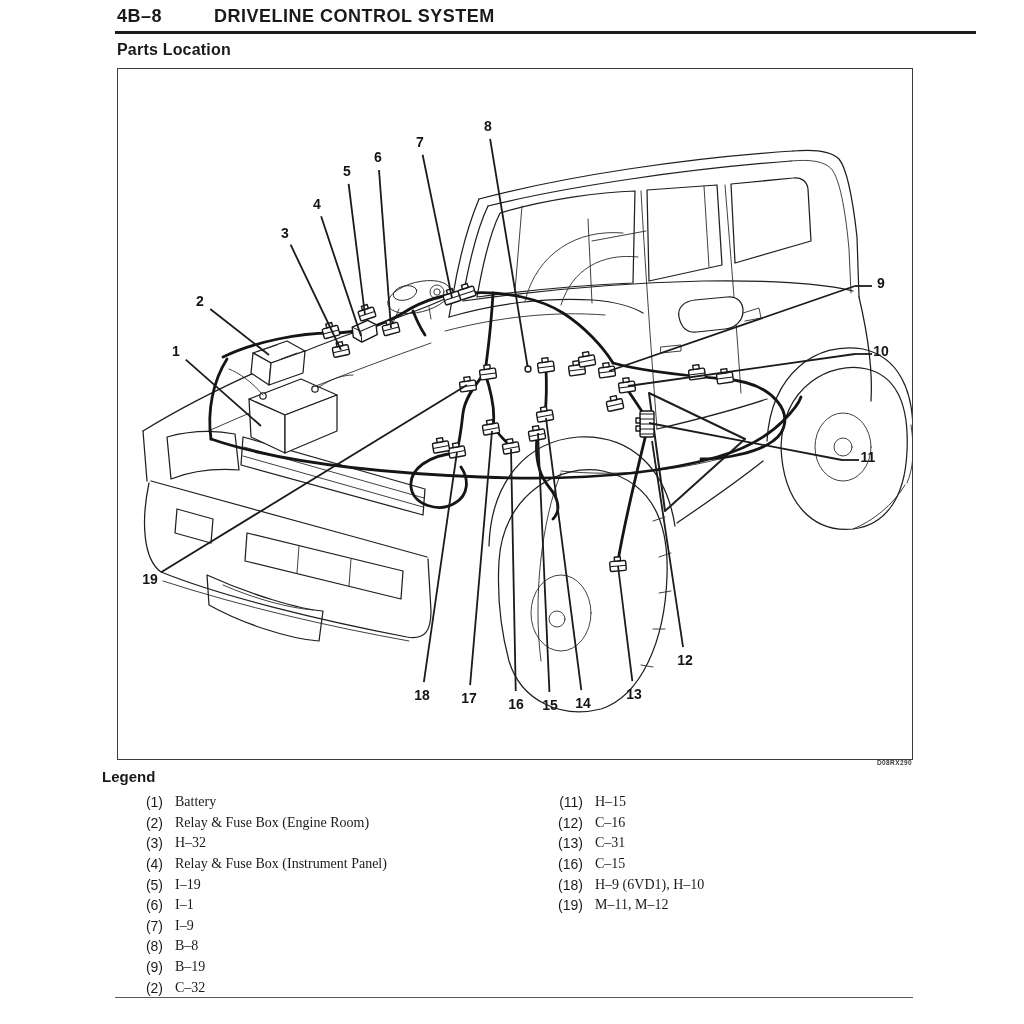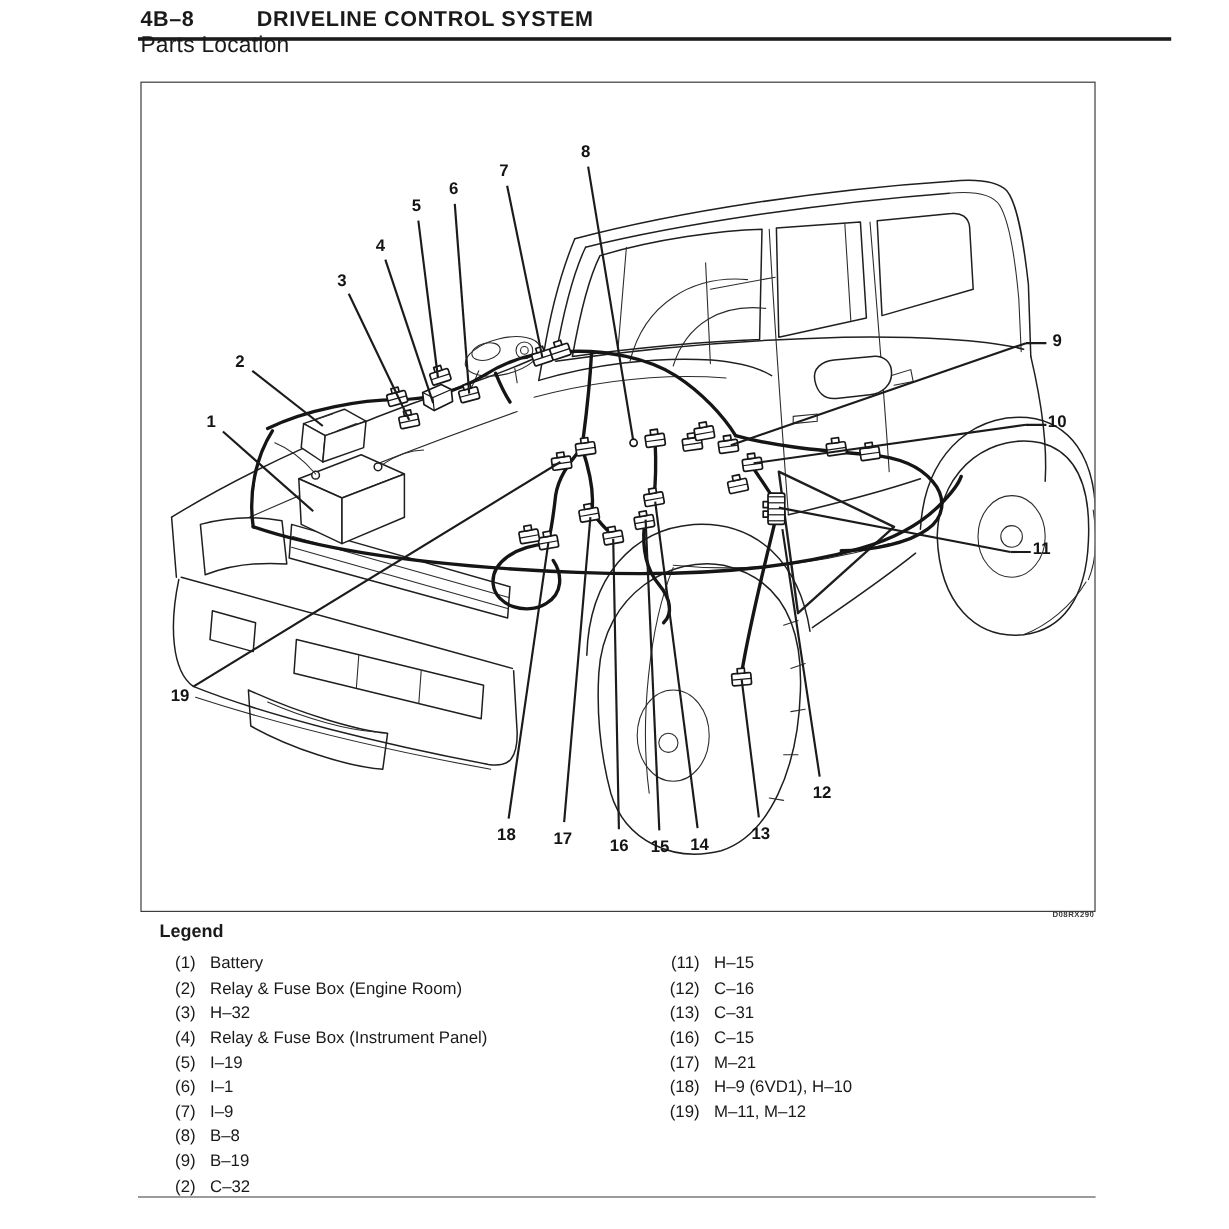--- a/index.html
+++ b/index.html
@@ -3,43 +3,43 @@
 <meta charset="utf-8">
 <style>
   html,body{margin:0;padding:0;background:#ffffff;}
   #page{position:relative;width:976px;height:1024px;background:#fff;
         font-family:"Liberation Sans", sans-serif;color:#1a1a1a;overflow:hidden;}
   
   #hdr{position:absolute;left:117px;top:6px;white-space:nowrap;}
   #hdr .code{font-size:18px;font-weight:bold;letter-spacing:.5px;}
   #hdr .title{font-size:18px;font-weight:bold;margin-left:52px;letter-spacing:.5px;}
   #hdr-rule{position:absolute;left:115px;top:31px;width:893px;height:3px;background:#1c1c1c;}
-  #subtitle{position:absolute;left:117px;top:27px;font-size:19px;font-weight:normal;letter-spacing:.2px;}
+  #subtitle{position:absolute;left:117px;top:41px;font-size:16px;font-weight:bold;letter-spacing:.2px;}
   
   #fig-frame{position:absolute;left:117px;top:68px;width:794px;height:690px;
              border:1.5px solid #3d3d3d;background:#fff;}
   #fig-frame svg{display:block;width:100%;height:100%;}
   .car{stroke:#1f1f1f;fill:none;stroke-width:1.25;stroke-linecap:round;stroke-linejoin:round;}
   .car-thin{stroke:#2b2b2b;fill:none;stroke-width:.9;stroke-linecap:round;}
   .car-fill{stroke:#1f1f1f;fill:#ffffff;stroke-width:1.25;stroke-linejoin:round;}
   .harness{stroke:#151515;fill:none;stroke-width:2.8;stroke-linecap:round;stroke-linejoin:round;}
   .callout-line{stroke:#1b1b1b;stroke-width:1.8;fill:none;}
   .callout-num{font-family:"Liberation Sans",sans-serif;font-size:14px;font-weight:bold;fill:#141414;}
   .conn{stroke:#161616;fill:#fff;stroke-width:1.4;stroke-linejoin:round;}
   .conn-line{stroke:#161616;stroke-width:1;}
   #fig-code{position:absolute;left:790px;top:759px;width:122px;text-align:right;
             font-size:6.5px;letter-spacing:.4px;color:#3a3a3a;font-weight:bold;}
   
-  #legend-title{position:absolute;left:133px;top:768px;font-size:15px;font-weight:bold;}
+  #legend-title{position:absolute;left:102px;top:768px;font-size:15px;font-weight:bold;}
   #legend-cols{position:absolute;left:117px;top:792px;width:794px;display:flex;}
   .legend-col{width:420px;}
   .legend-col.right{width:374px;}
   .legend-row{display:flex;height:20.6px;align-items:center;font-size:14px;}
   .legend-row .num{width:46px;text-align:right;flex:0 0 46px;}
-  .legend-row .lbl{margin-left:12px;white-space:nowrap;}
+  .legend-row .lbl{margin-left:12px;white-space:nowrap;font-family:Liberation Serif, serif;}
   #ftr-rule{position:absolute;left:115px;top:997px;width:798px;height:1.4px;background:#5a5a5a;}
 </style>
 </head>
 <body>
 
 <div id="page">
 
   <div id="hdr">
     <span class="code">4B–8</span><span class="title">DRIVELINE CONTROL SYSTEM</span>
   </div>
@@ -396,24 +396,20 @@
         </div>
         <div class="legend-row">
           <span class="num">(13)</span>
           <span class="lbl">C–31</span>
         </div>
         <div class="legend-row">
           <span class="num">(16)</span>
           <span class="lbl">C–15</span>
         </div>
         <div class="legend-row">
-          <span class="num">(17)</span>
-          <span class="lbl">M–21</span>
-        </div>
-        <div class="legend-row">
           <span class="num">(18)</span>
           <span class="lbl">H–9 (6VD1), H–10</span>
         </div>
         <div class="legend-row">
           <span class="num">(19)</span>
           <span class="lbl">M–11, M–12</span>
         </div>
       </div>
   </div>
 

